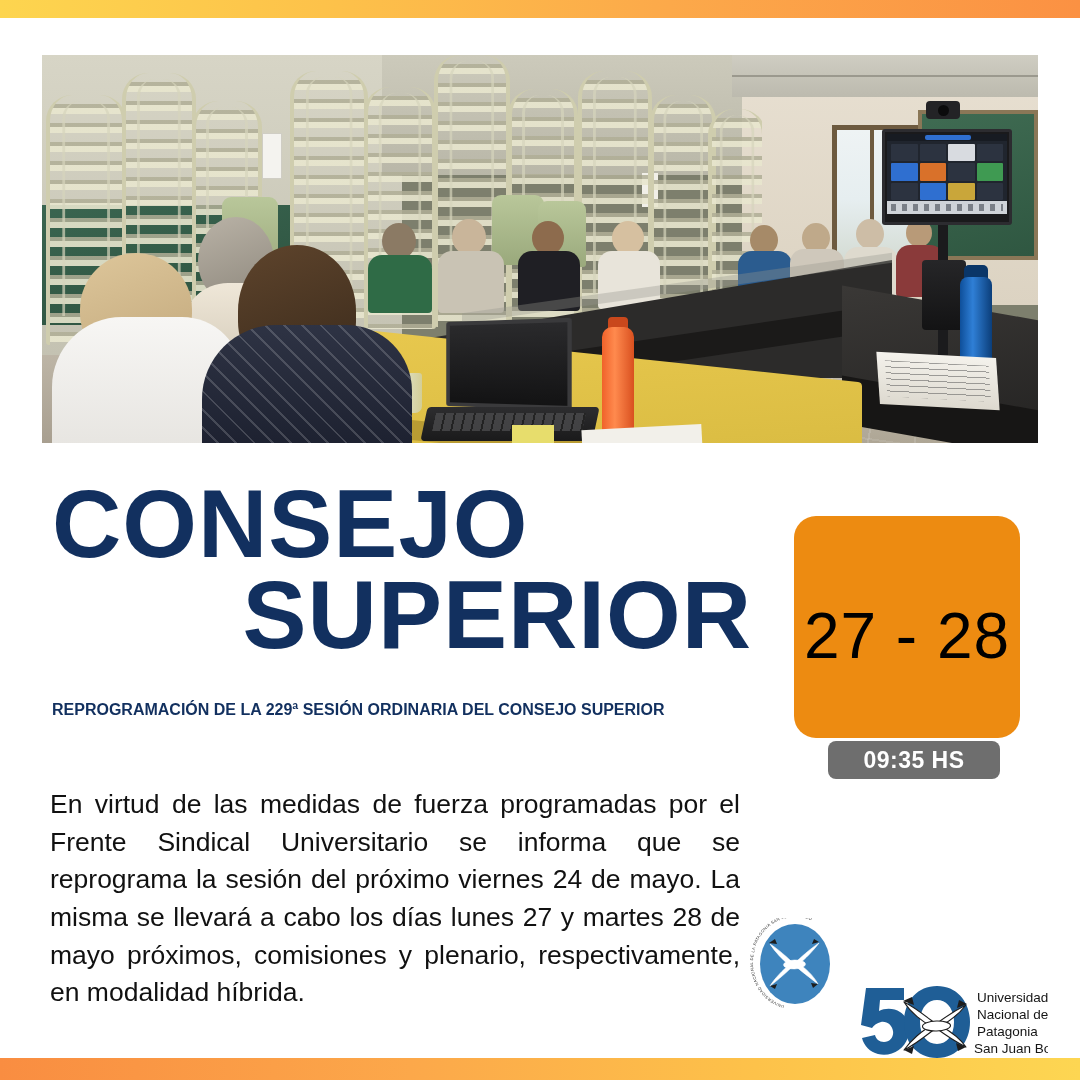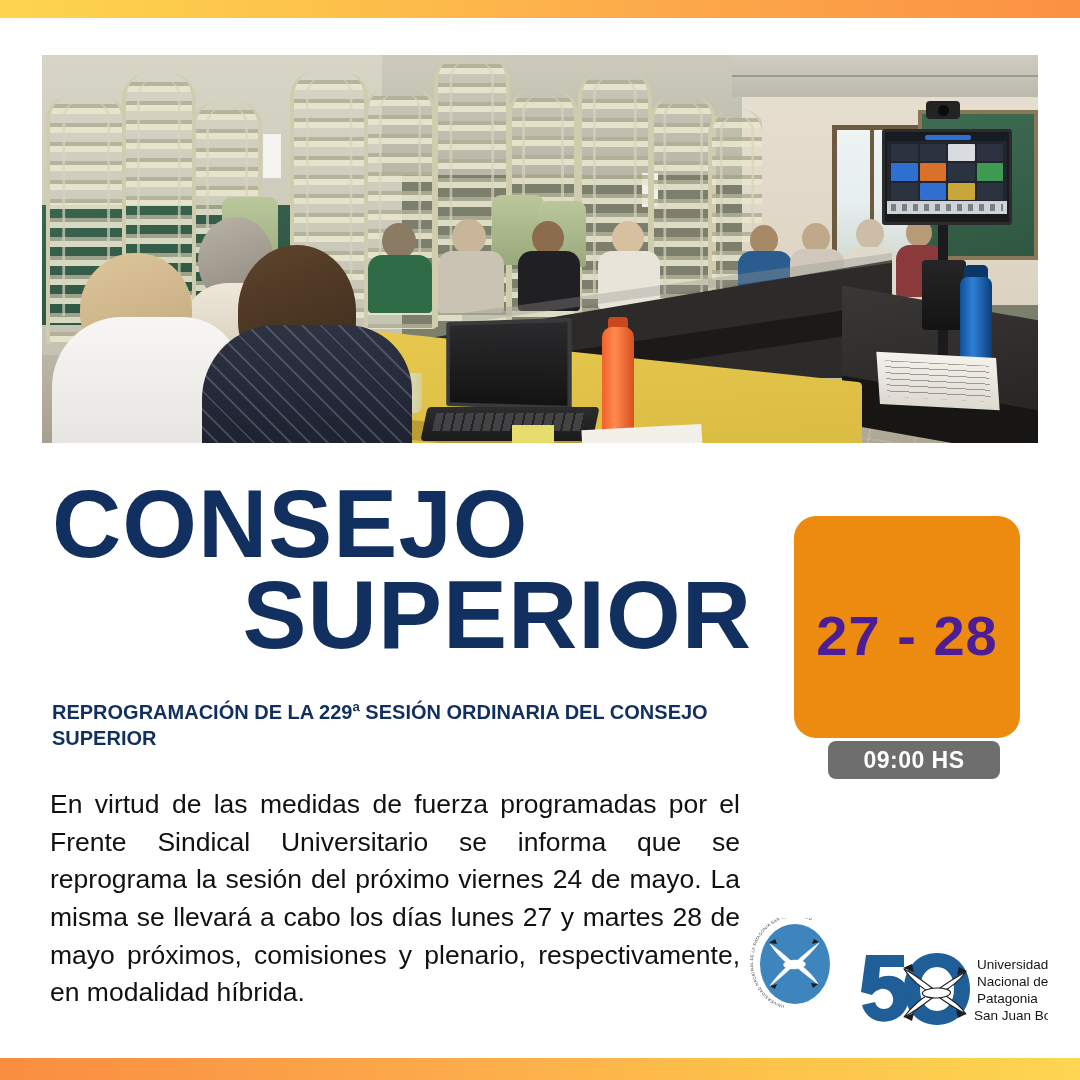--- a/index.html
+++ b/index.html
@@ -335,21 +335,21 @@
     text-transform: uppercase;
   }
   .headline .l2 { display: block; text-align: right; }
 
   .subtitle {
     position: absolute;
     left: 52px; top: 700px;
     width: 660px;
     color: #12305f;
     font-weight: bold;
-    font-size: 20px;
+    font-size: 16px;
     line-height: 1.28;
     text-transform: uppercase;
   }
 
   .bodytext {
     position: absolute;
     left: 50px; top: 786px;
     width: 690px;
     color: #111111;
     font-size: 26.5px;
@@ -375,23 +375,23 @@
     left: 794px; top: 516px;
     width: 226px; height: 222px;
     background: #ED8B11;
     border-radius: 22px;
     display: flex;
     flex-direction: column;
     align-items: center;
     justify-content: center;
   }
   .date-days {
-    color: #4c1d95;
-    font-weight: bold;
-    font-size: 56px;
+    color: #000000;
+    font-weight: normal;
+    font-size: 64px;
     line-height: 1;
     letter-spacing: 1px;
     margin-top: 18px;
   }
   .date-month {
     color: #ffffff;
     font-weight: bold;
     font-size: 30px;
     letter-spacing: .5px;
     margin-top: 36px;
@@ -413,21 +413,21 @@
   }
 
   
   .logo-seal {
     position: absolute;
     left: 748px; top: 918px;
     width: 94px; height: 94px;
   }
   .logo-50 {
     position: absolute;
-    left: 858px; top: 947px;
+    left: 858px; top: 980px;
     width: 190px; height: 84px;
   }
 </style>
 </head>
 <body>
 
 <div class="poster">
 
   <div class="bar-top"></div>
 
@@ -555,21 +555,21 @@
 
   <h2 class="subtitle">REPROGRAMACIÓN DE LA 229ª SESIÓN ORDINARIA DEL CONSEJO SUPERIOR</h2>
 
   <p class="bodytext">En virtud de las medidas de fuerza programadas por el Frente Sindical Universitario se informa que se reprograma la sesión del próximo viernes 24 de mayo. La misma se llevará a cabo los días lunes 27 y martes 28 de mayo próximos, comisiones y plenario, respectivamente, en modalidad híbrida.</p>
 
 
   <div class="date-card">
     <div class="date-days">27 - 28</div>
   </div>
 
-  <div class="time-pill">09:00 HS</div>
+  <div class="time-pill">09:35 HS</div>
 
   <div class="logo-seal">
     <svg viewBox="0 0 94 94" width="94" height="94">
       <defs>
         <path id="ringpath" d="M47,89 a42,45 0 1,1 0.1,0" fill="none"></path>
       </defs>
       <ellipse cx="47" cy="46" rx="35" ry="40" fill="#3E84BD"></ellipse>
       <g fill="#FFFFFF" stroke="#FFFFFF" stroke-width="0.6">
         <path d="M46 46 C 40 40, 30 31, 22 26 C 27 34, 35 42, 41 47
                  C 35 52, 27 60, 22 68 C 30 62, 40 53, 46 47

